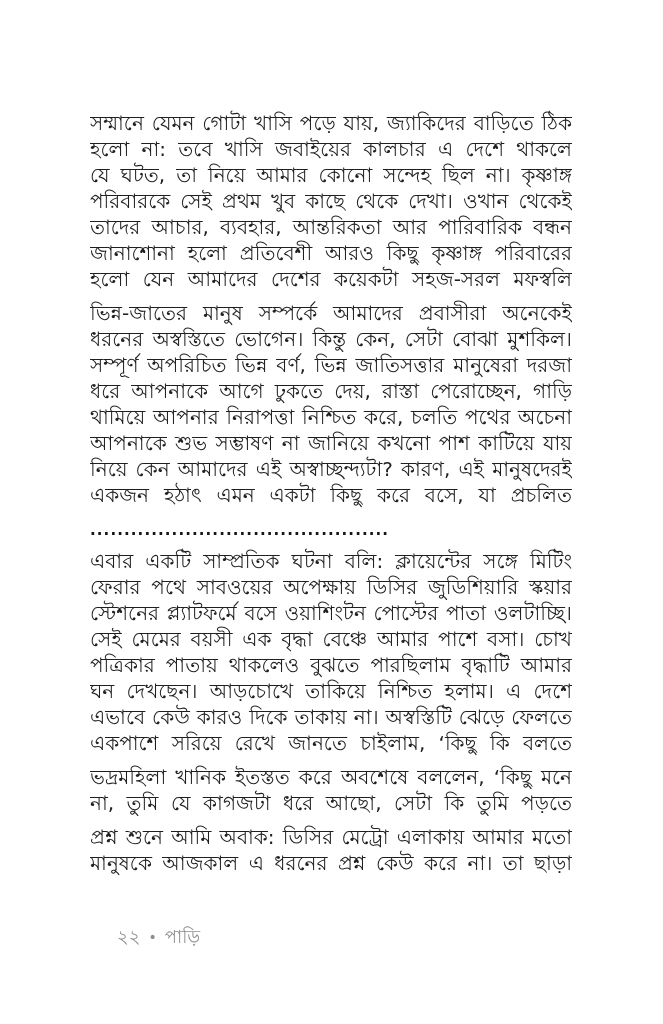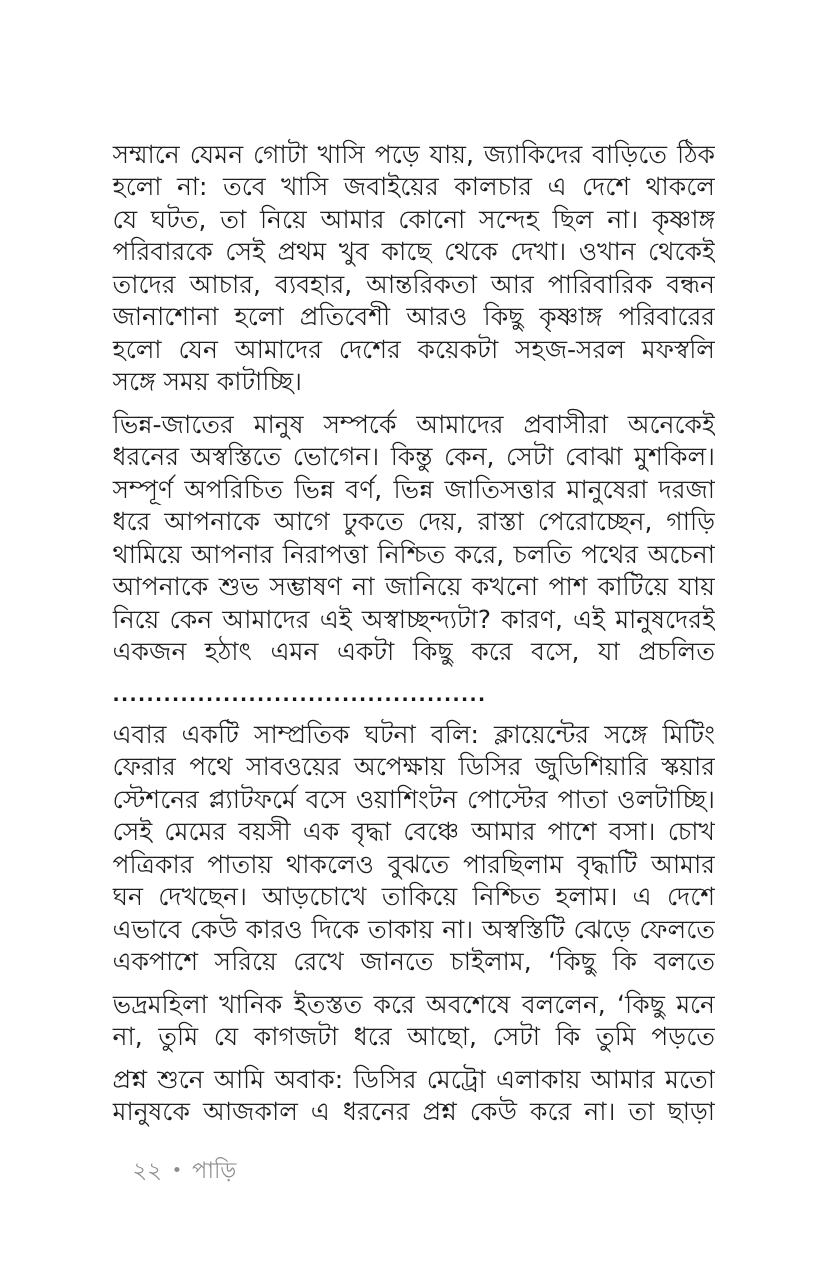--- a/index.html
+++ b/index.html
@@ -34,21 +34,21 @@
     height: 16px;
     line-height: 16px;
     font-size: 15px;
     font-weight: bold;
     letter-spacing: 1.1px;
     color: #151515;
     overflow: hidden;
   }
   .footer {
     position: absolute;
-    left: 106px;
+    left: 117px;
     top: 925px;
     color: #8b8d90;
     font-size: 18px;
     line-height: 24px;
     display: flex;
     align-items: center;
     gap: 8px;
   }
   .footer .bullet {
     font-size: 14px;
@@ -64,21 +64,20 @@
   <div class="text-column">
 
   <div class="para">
         <div class="line">সম্মানে যেমন গোটা খাসি পড়ে যায়, জ্যাকিদের বাড়িতে ঠিক তেমনটি</div>
         <div class="line">হলো না: তবে খাসি জবাইয়ের কালচার এ দেশে থাকলে সেটাই</div>
         <div class="line">যে ঘটত, তা নিয়ে আমার কোনো সন্দেহ ছিল না। কৃষ্ণাঙ্গ কোনো</div>
         <div class="line">পরিবারকে সেই প্রথম খুব কাছে থেকে দেখা। ওখান থেকেই জানলাম</div>
         <div class="line">তাদের আচার, ব্যবহার, আন্তরিকতা আর পারিবারিক বন্ধন সম্পর্কে।</div>
         <div class="line">জানাশোনা হলো প্রতিবেশী আরও কিছু কৃষ্ণাঙ্গ পরিবারের সঙ্গে। মনে</div>
         <div class="line">হলো যেন আমাদের দেশের কয়েকটা সহজ-সরল মফস্বলি পরিবারের</div>
-        <div class="line last">সঙ্গে সময় কাটাচ্ছি।</div>
       </div>
       <div class="para">
         <div class="line">ভিন্ন-জাতের মানুষ সম্পর্কে আমাদের প্রবাসীরা অনেকেই নানান</div>
         <div class="line">ধরনের অস্বস্তিতে ভোগেন। কিন্তু কেন, সেটা বোঝা মুশকিল। যে দেশে</div>
         <div class="line">সম্পূর্ণ অপরিচিত ভিন্ন বর্ণ, ভিন্ন জাতিসত্তার মানুষেরা দরজা খুলে</div>
         <div class="line">ধরে আপনাকে আগে ঢুকতে দেয়, রাস্তা পেরোচ্ছেন, গাড়ি একেবারে</div>
         <div class="line">থামিয়ে আপনার নিরাপত্তা নিশ্চিত করে, চলতি পথের অচেনা মানুষগুলো</div>
         <div class="line">আপনাকে শুভ সম্ভাষণ না জানিয়ে কখনো পাশ কাটিয়ে যায় না: তাদের</div>
         <div class="line">নিয়ে কেন আমাদের এই অস্বাচ্ছন্দ্যটা? কারণ, এই মানুষদেরই কেউ</div>
         <div class="line">একজন হঠাৎ এমন একটা কিছু করে বসে, যা প্রচলিত ভ্রান্তিগুলোকে</div>

